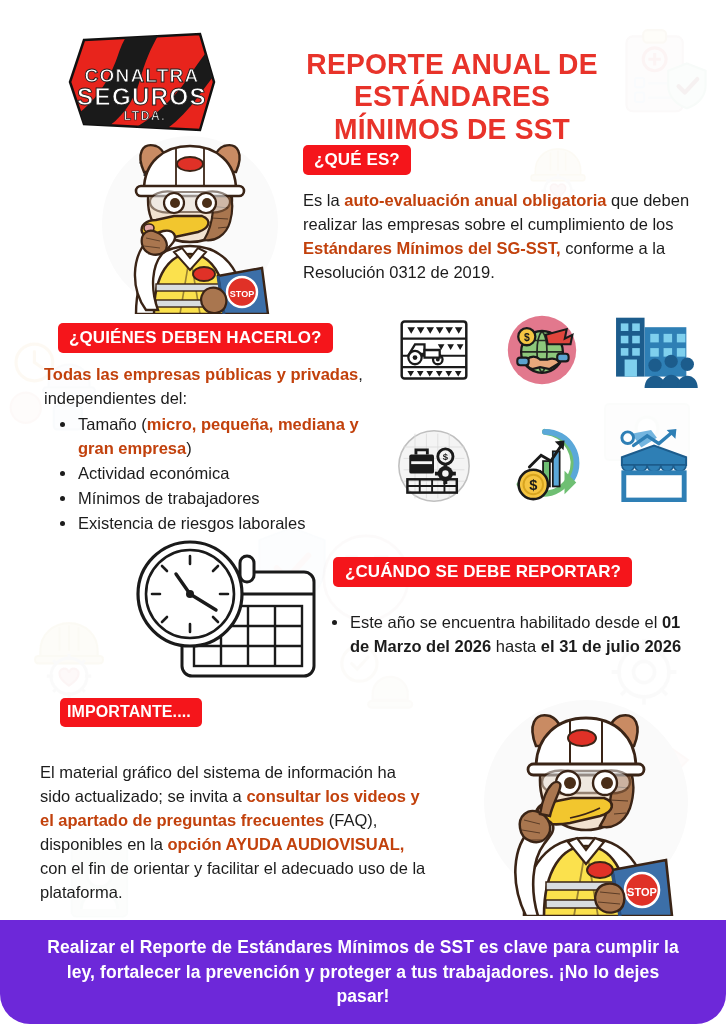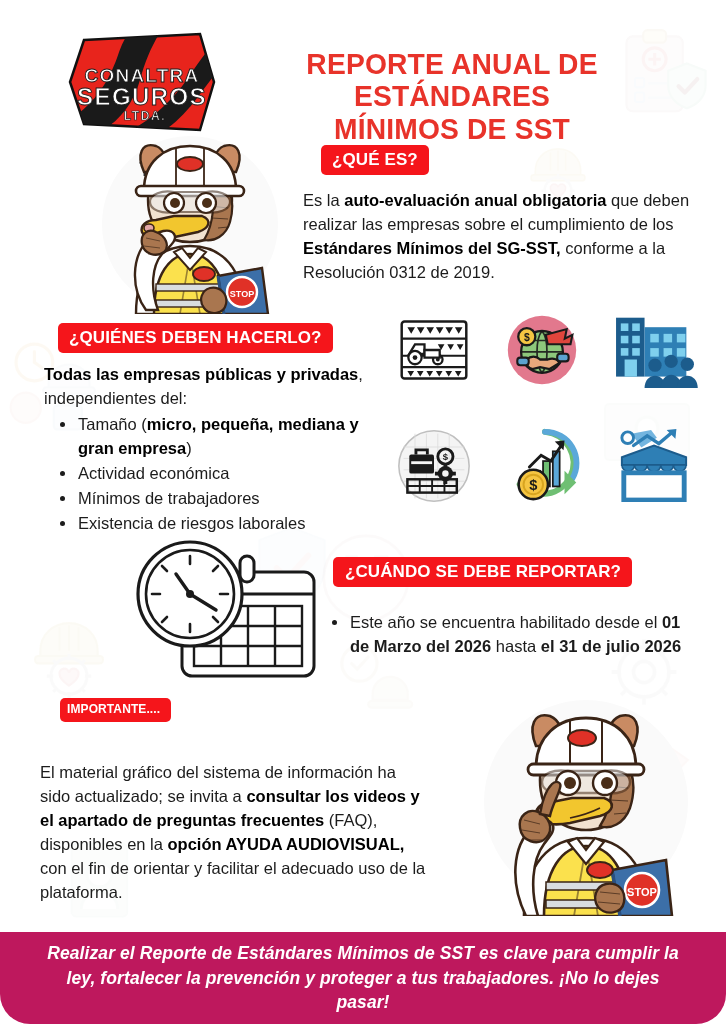--- a/index.html
+++ b/index.html
@@ -60,33 +60,33 @@
     background: #F5151B;
     color: #ffffff;
     font-weight: 700;
     border-radius: 5px;
     padding: 5px 11px 6px 11px;
     font-size: 17px;
     line-height: 1.12;
     white-space: nowrap;
     letter-spacing: 0.1px;
   }
-  #badge-que-es   { left: 321px; top: 145px; }
+  #badge-que-es   { left: 303px; top: 145px; }
   #badge-quienes  { left: 58px;  top: 323px; }
   #badge-cuando   { left: 333px; top: 557px; padding-left: 12px; }
-  #badge-importante { left: 60px; top: 698px; font-size: 12px; padding-left: 7px; }
+  #badge-importante { left: 60px; top: 698px; font-size: 16px; padding-left: 7px; }
 
   
   .body-text {
     position: absolute;
     color: #1C1C1C;
     font-size: 16.5px;
     line-height: 1.46;
   }
-  .body-text b, .body-text strong { font-weight: 700; color: #000000; }
+  .body-text b, .body-text strong { font-weight: 700; color: #c2410c; }
 
   #txt-que-es     { left: 303px; top: 188px; width: 396px; }
   #txt-quienes    { left: 44px;  top: 362px; width: 352px; }
   #txt-importante { left: 40px;  top: 742px; width: 390px; margin-top: 18px; }
 
   ul.bullets {
     list-style: none;
     margin: 2px 0 0 0;
     padding: 0;
   }
@@ -128,26 +128,25 @@
   .illus svg { display: block; }
 
   #mascot-top   { left: 78px;  top: 128px; }
   #mascot-bot   { left: 474px; top: 694px; }
   #clock-cal    { left: 128px; top: 540px; }
 
   
   .footer {
     position: absolute;
     left: 0; bottom: 0;
-    width: 726px; height: 92px;
-    background: #be185d;
+    width: 726px; height: 104px;
+    background: #6d28d9;
     display: flex;
     align-items: center;
     justify-content: center;
-    font-style: italic;
   }
   .footer-text {
     color: #ffffff;
     text-align: center;
     font-weight: 700;
     font-size: 17.5px;
     line-height: 1.42;
     width: 640px;
     letter-spacing: 0.1px;
   }

